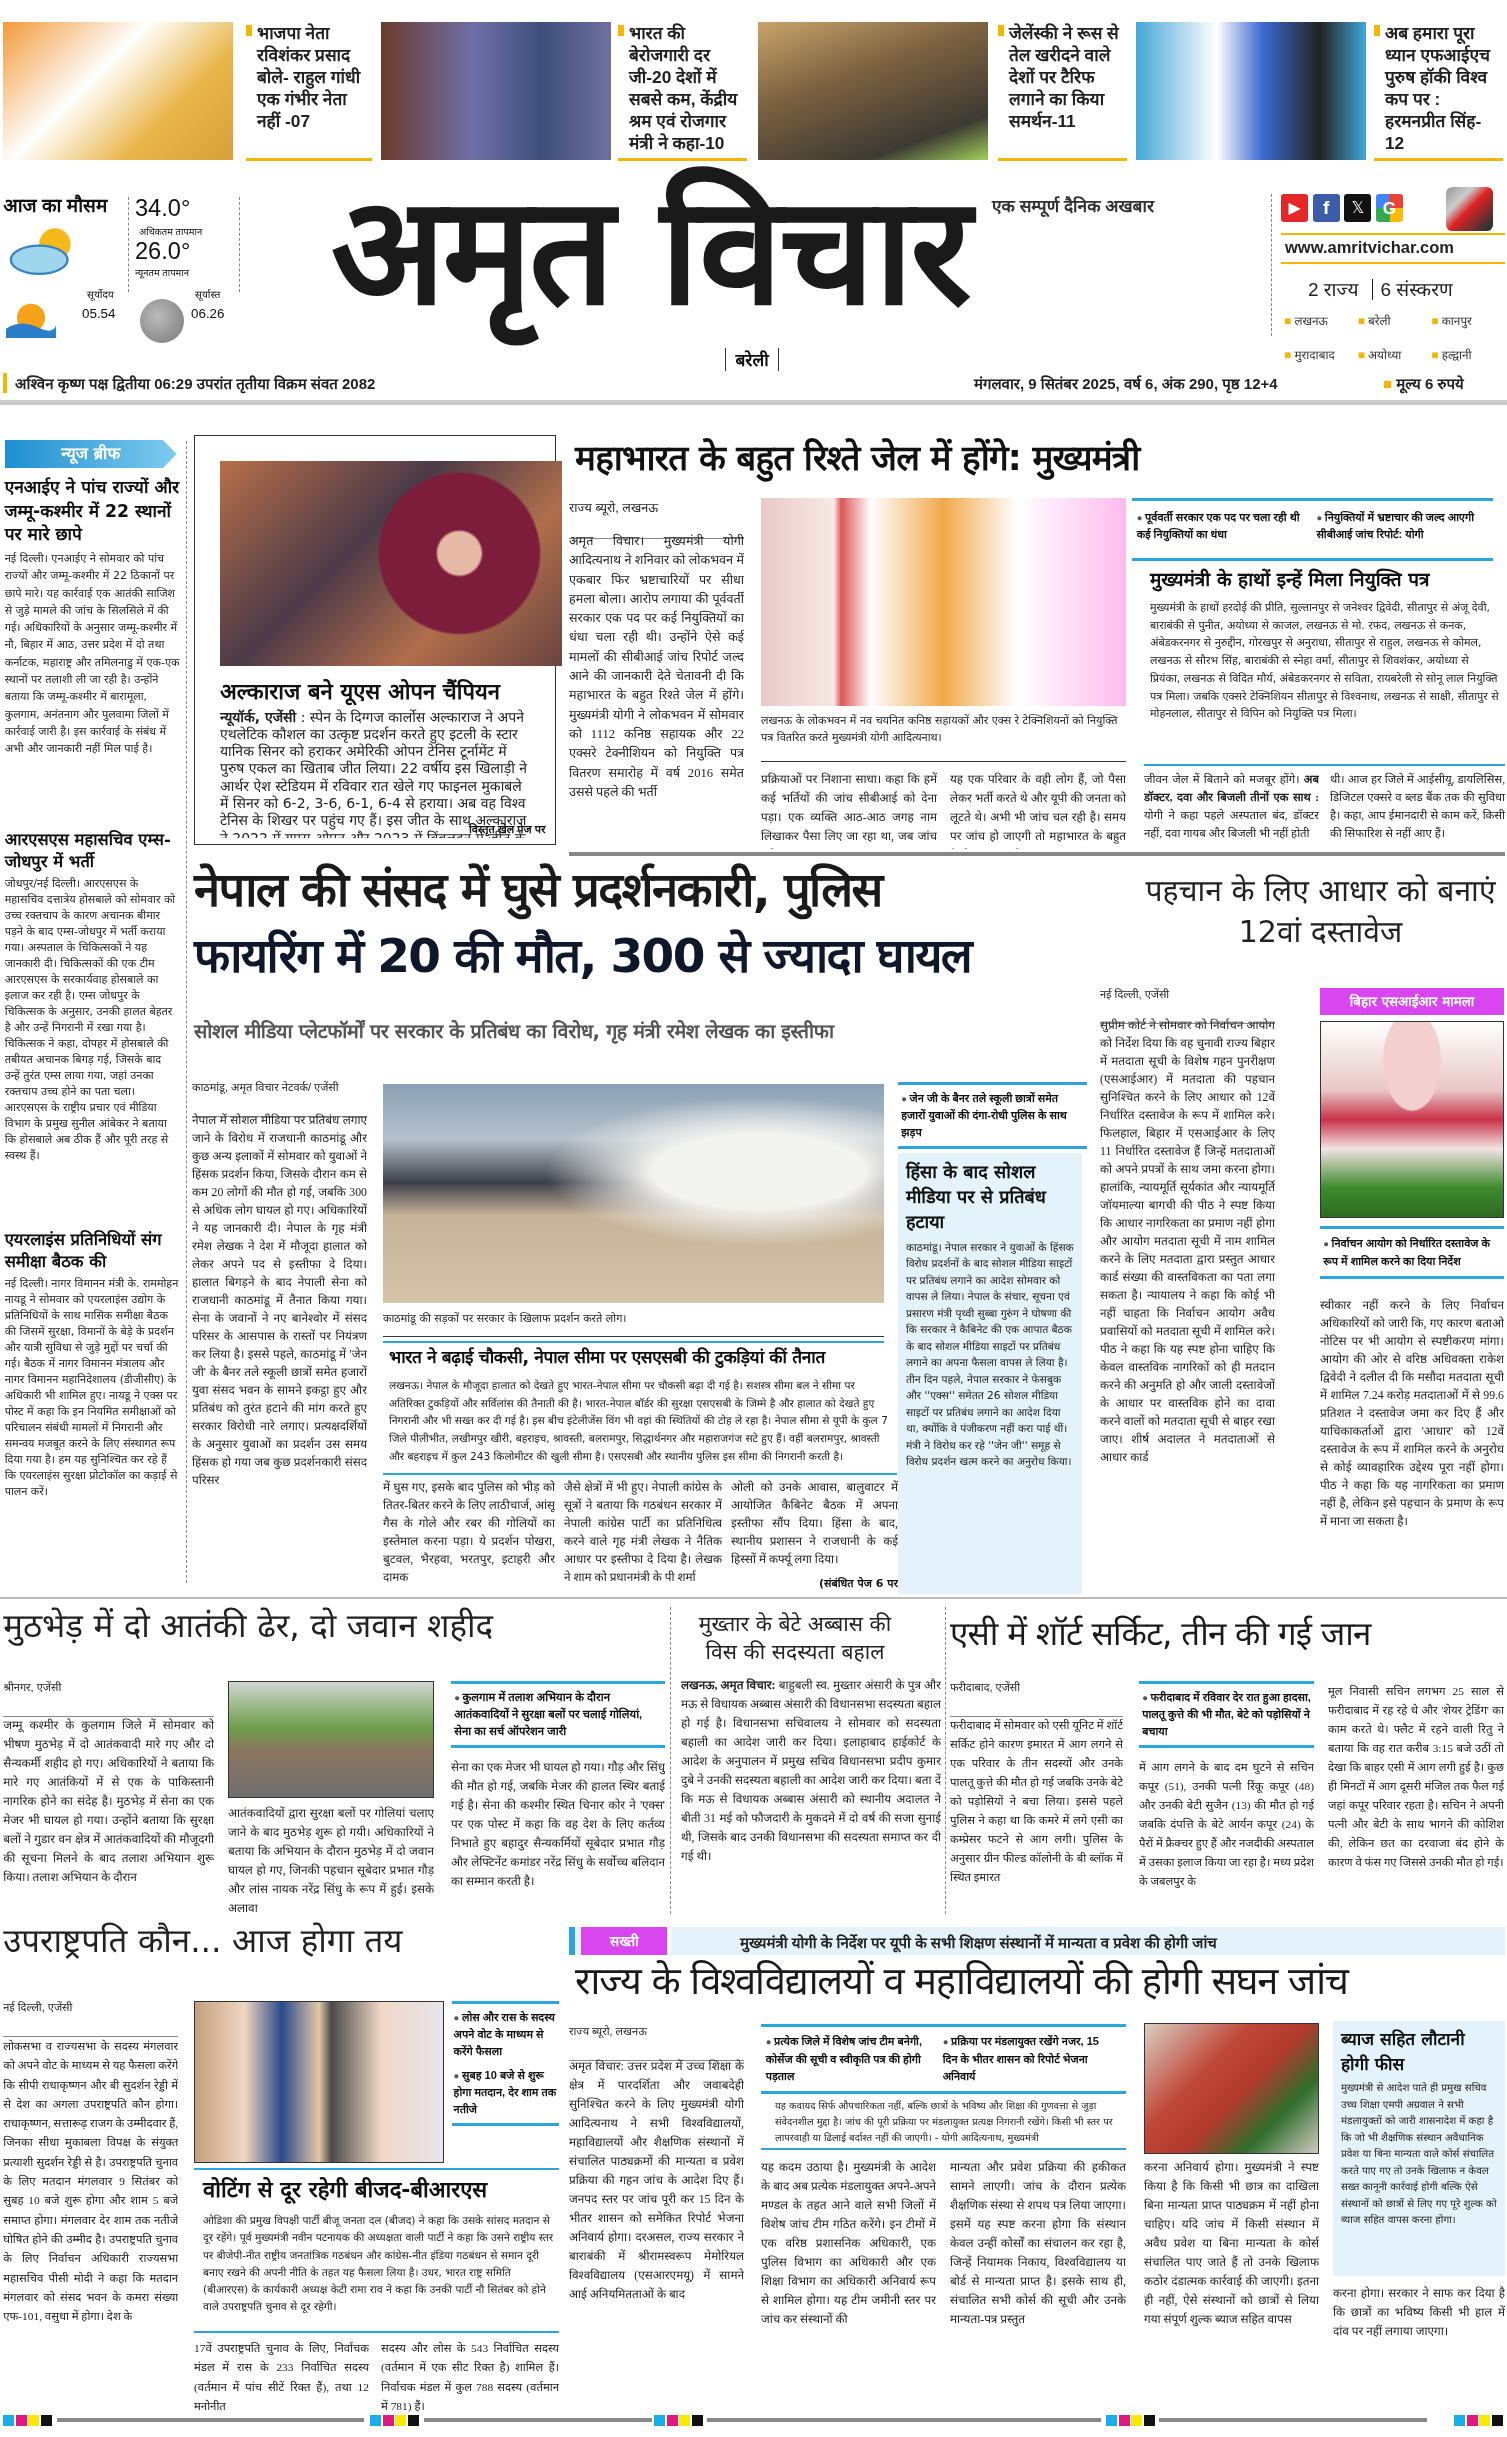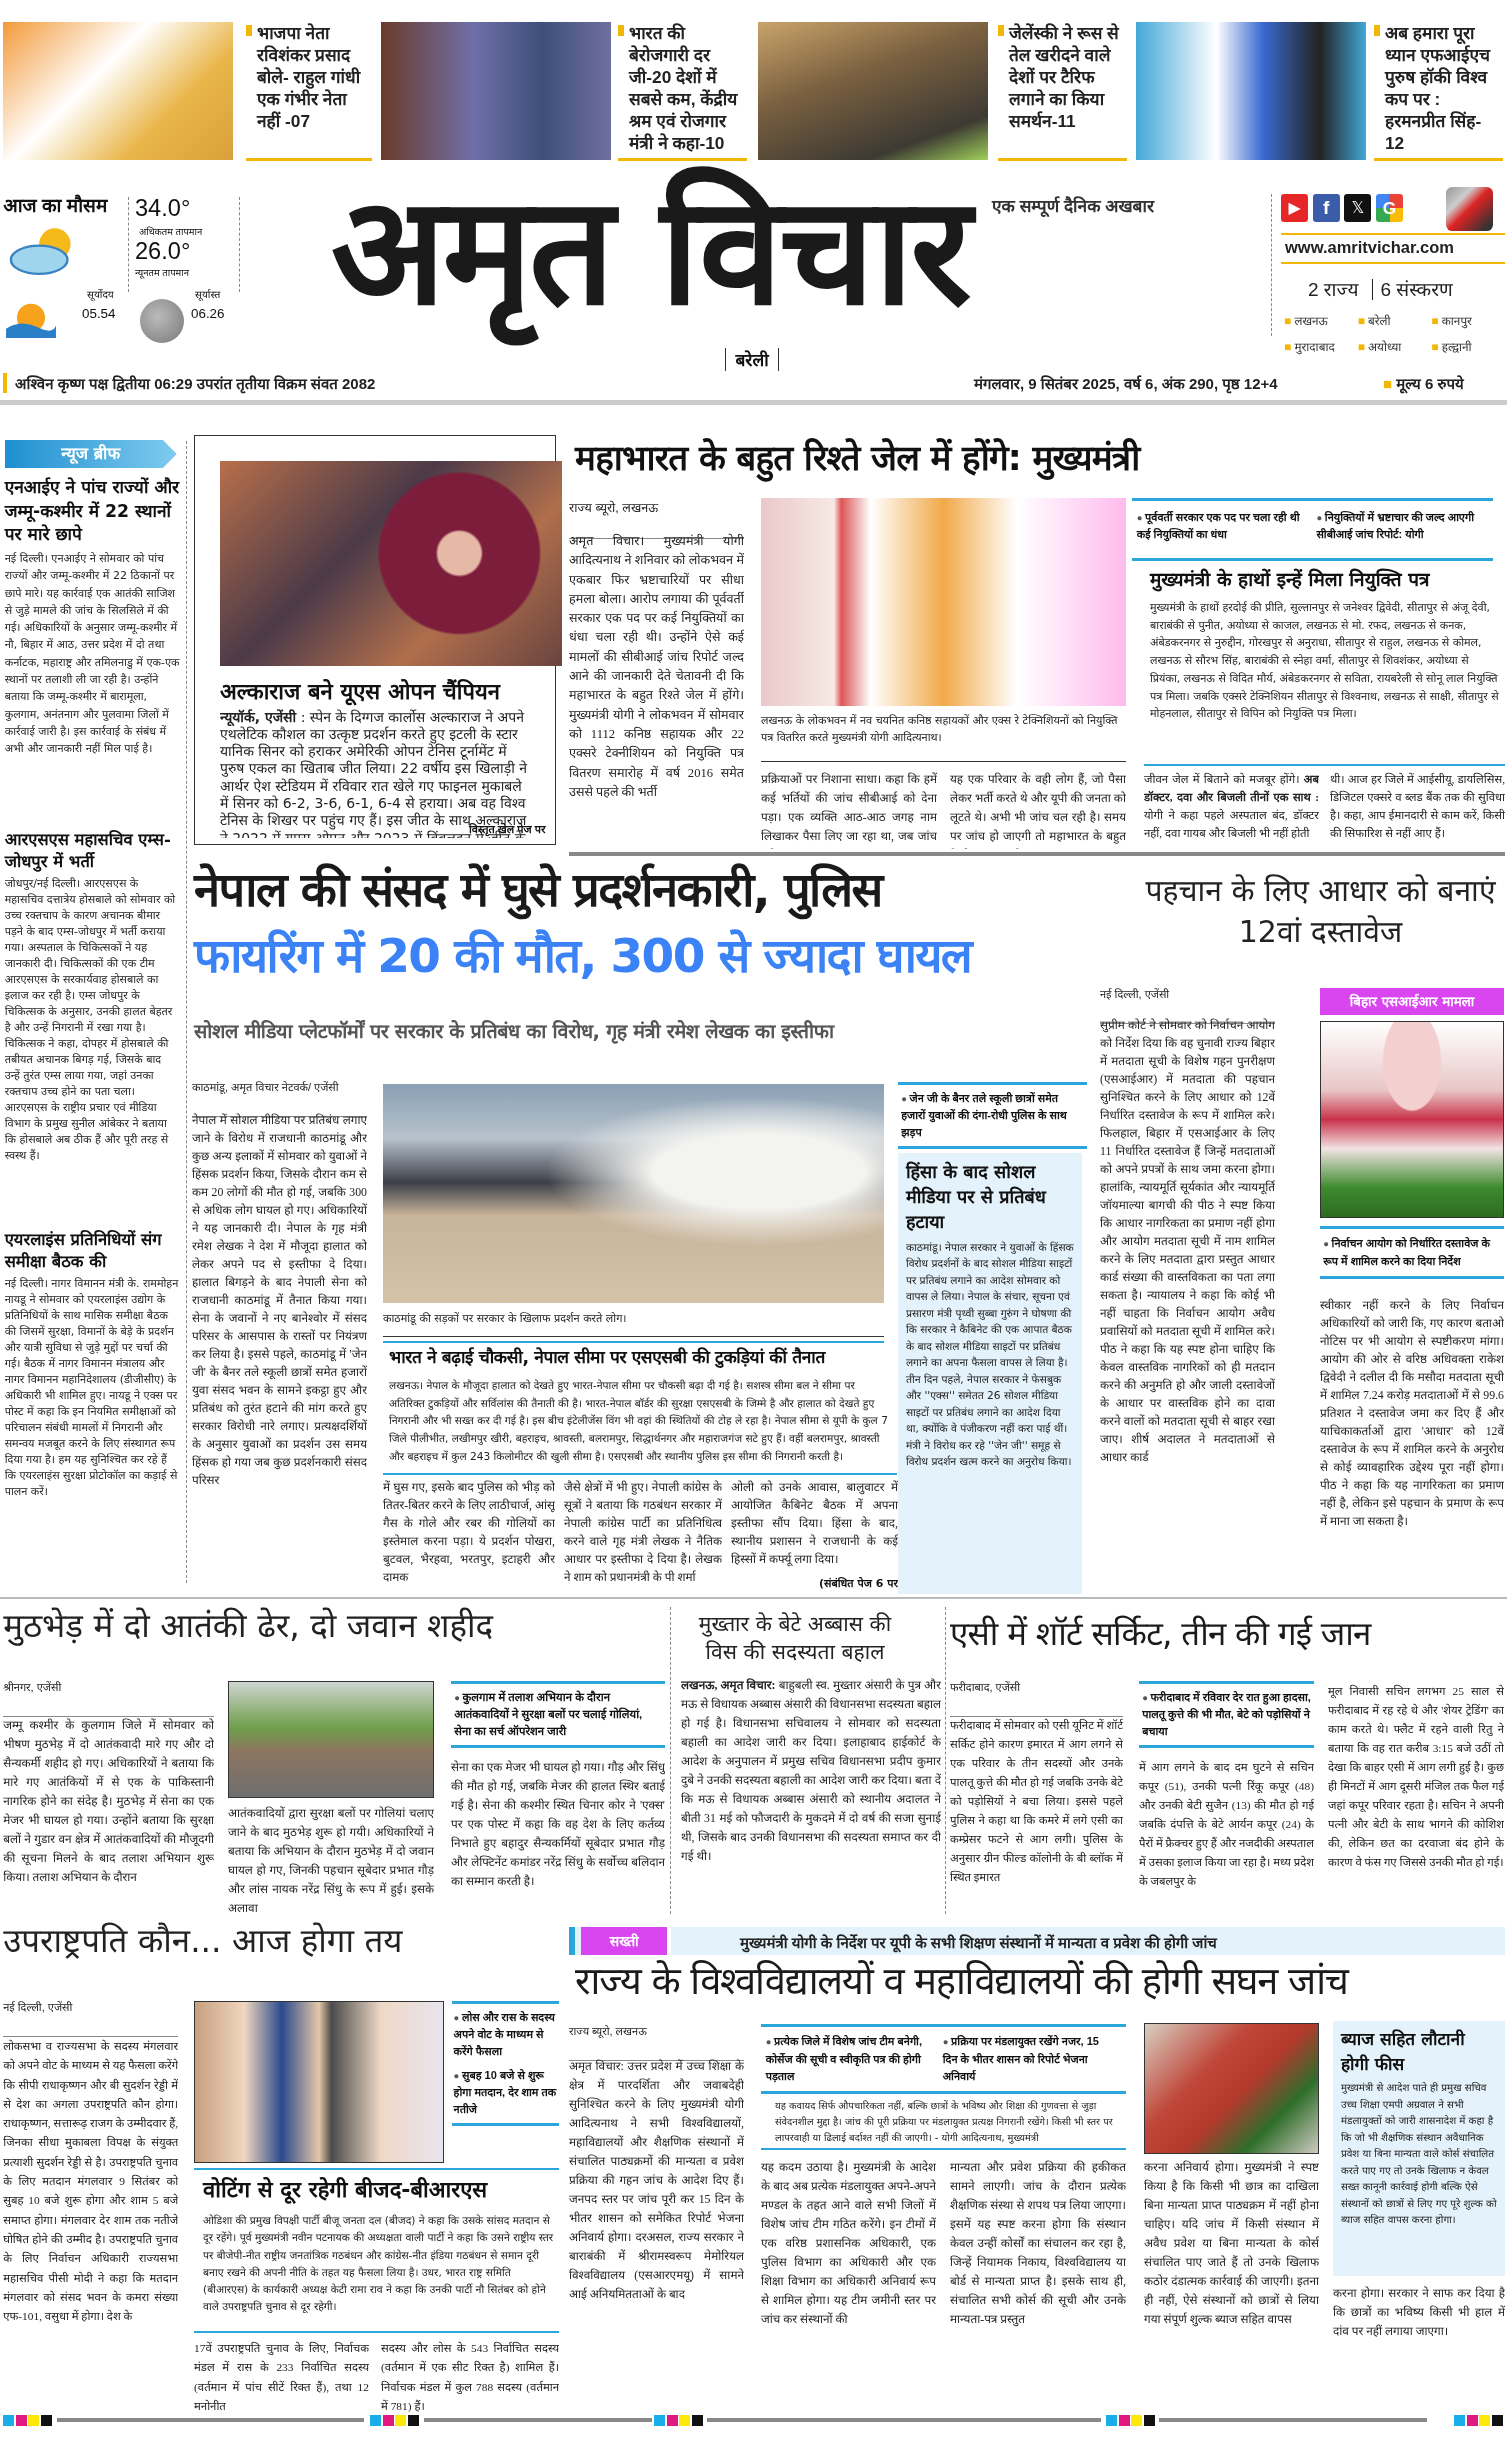--- a/index.html
+++ b/index.html
@@ -75,21 +75,21 @@
 </div>
 <div class="abs" style="left:1446px;top:187px;width:47px;height:44px;background:linear-gradient(135deg,#999 0%,#ccc 30%,#d22 50%,#333 90%);border-radius:6.3px"></div>
 <div class="abs" style="left:1281px;top:233px;width:224px;height:1.6px;background:#f2b705"></div>
 <div class="abs" style="left:1285px;top:238px;font-size:16.5px;font-weight:bold;color:#222">www.amritvichar.com</div>
 <div class="abs" style="left:1281px;top:262px;width:224px;height:1.6px;background:#f2b705"></div>
 <div class="abs" style="left:1308px;top:276px;font-size:19px;color:#222">
   <span>2 राज्य</span>
   <span style="border-left:1.6px solid #222;margin:0 7.9px"></span>
   <span>6 संस्करण</span>
 </div>
-<div class="abs" style="left:1284px;top:312px;width:221px;display:grid;grid-template-columns:1fr 1fr 1fr;row-gap:10px;font-size:11.8px;color:#333">
+<div class="abs" style="left:1284px;top:312px;width:221px;display:grid;grid-template-columns:1fr 1fr 1fr;row-gap:18px;font-size:11.8px;color:#333">
   <span><b style="color:#f2b705">■ </b><span>लखनऊ</span></span>
   <span><b style="color:#f2b705">■ </b><span>बरेली</span></span>
   <span><b style="color:#f2b705">■ </b><span>कानपुर</span></span>
   <span><b style="color:#f2b705">■ </b><span>मुरादाबाद</span></span>
   <span><b style="color:#f2b705">■ </b><span>अयोध्या</span></span>
   <span><b style="color:#f2b705">■ </b><span>हल्द्वानी</span></span>
 </div>
 
 <div class="abs" style="left:3.2px;top:373px;border-left:4.7px solid #f2b705;padding-left:7.9px;font-size:15px;font-weight:bold;color:#222">अश्विन कृष्ण पक्ष द्वितीया 06:29 उपरांत तृतीया विक्रम संवत 2082</div>
 <div class="abs" style="left:974px;top:373px;font-size:15px;font-weight:bold;color:#222">मंगलवार, 9 सितंबर 2025, वर्ष 6, अंक 290, पृष्ठ 12+4</div>
@@ -137,21 +137,21 @@
 <div class="abs hl" style="left:1150px;top:569px;font-size:19px">मुख्यमंत्री के हाथों इन्हें मिला नियुक्ति पत्र</div>
 <div class="abs cond" style="left:1150px;top:599px;width:351px;font-size:11px;line-height:17.7px;height:161px">मुख्यमंत्री के हाथों हरदोई की प्रीति, सुल्तानपुर से जनेश्वर द्विवेदी, सीतापुर से अंजू देवी, बाराबंकी से पुनीत, अयोध्या से काजल, लखनऊ से मो. रफद, लखनऊ से कनक, अंबेडकरनगर से नुरुद्दीन, गोरखपुर से अनुराधा, सीतापुर से राहुल, लखनऊ से कोमल, लखनऊ से सौरभ सिंह, बाराबंकी से स्नेहा वर्मा, सीतापुर से शिवशंकर, अयोध्या से प्रियंका, लखनऊ से विदित मौर्य, अंबेडकरनगर से सविता, रायबरेली से सोनू लाल नियुक्ति पत्र मिला। जबकि एक्सरे टेक्निशियन सीतापुर से विश्वनाथ, लखनऊ से साक्षी, सीतापुर से मोहनलाल, सीतापुर से विपिन को नियुक्ति पत्र मिला।</div>
 <div class="abs" style="left:1144px;top:764px;width:361px;height:2.4px;background:#2aa6dc"></div>
 <div class="abs body" style="left:1144px;top:770px;width:175px;height:79px;font-size:11.4px;line-height:18px">
   <span>जीवन जेल में बिताने को मजबूर होंगे।</span> <b>अब डॉक्टर, दवा और बिजली तीनों एक साथ :</b> <span>योगी ने कहा पहले अस्पताल बंद, डॉक्टर नहीं, दवा गायब और बिजली भी नहीं होती</span>
 </div>
 <div class="abs body" style="left:1330px;top:770px;width:175px;height:79px;font-size:11.4px;line-height:18px">थी। आज हर जिले में आईसीयू, डायलिसिस, डिजिटल एक्सरे व ब्लड बैंक तक की सुविधा है। कहा, आप ईमानदारी से काम करें, किसी की सिफारिश से नहीं आए हैं।</div>
 <div class="abs" style="left:569px;top:852px;width:936px;height:3.9px;background:#888"></div>
 
 <div class="abs hl" style="left:194px;top:863px;font-size:47px;white-space:nowrap;letter-spacing:-1.6px;color:#1a1a1a">नेपाल की संसद में घुसे प्रदर्शनकारी, पुलिस</div>
-<div class="abs hl" style="left:194px;top:929px;font-size:47px;white-space:nowrap;letter-spacing:-1.6px;color:#3b82f6">फायरिंग में 20 की मौत, 300 से ज्यादा घायल</div>
+<div class="abs hl" style="left:194px;top:929px;font-size:47px;white-space:nowrap;letter-spacing:-1.6px;color:#0f172a">फायरिंग में 20 की मौत, 300 से ज्यादा घायल</div>
 <div class="abs hl" style="left:194px;top:1021px;font-size:19.7px;color:#555;white-space:nowrap;letter-spacing:-0.4px">सोशल मीडिया प्लेटफॉर्मों पर सरकार के प्रतिबंध का विरोध, गृह मंत्री रमेश लेखक का इस्तीफा</div>
 
 <div class="abs dateline" style="left:192px;top:1079px;width:175px;font-size:11px">काठमांडू, अमृत विचार नेटवर्क/ एजेंसी</div>
 <div class="abs body" style="left:192px;top:1111px;width:175px;height:488px;font-size:11.8px;line-height:18px">नेपाल में सोशल मीडिया पर प्रतिबंध लगाए जाने के विरोध में राजधानी काठमांडू और कुछ अन्य इलाकों में सोमवार को युवाओं ने हिंसक प्रदर्शन किया, जिसके दौरान कम से कम 20 लोगों की मौत हो गई, जबकि 300 से अधिक लोग घायल हो गए। अधिकारियों ने यह जानकारी दी। नेपाल के गृह मंत्री रमेश लेखक ने देश में मौजूदा हालात को लेकर अपने पद से इस्तीफा दे दिया। हालात बिगड़ने के बाद नेपाली सेना को राजधानी काठमांडू में तैनात किया गया। सेना के जवानों ने नए बानेश्वोर में संसद परिसर के आसपास के रास्तों पर नियंत्रण कर लिया है। इससे पहले, काठमांडू में 'जेन जी' के बैनर तले स्कूली छात्रों समेत हजारों युवा संसद भवन के सामने इकट्ठा हुए और प्रतिबंध को तुरंत हटाने की मांग करते हुए सरकार विरोधी नारे लगाए। प्रत्यक्षदर्शियों के अनुसार युवाओं का प्रदर्शन उस समय हिंसक हो गया जब कुछ प्रदर्शनकारी संसद परिसर</div>
 <div class="photo" style="left:383px;top:1084px;width:501px;height:219px;background:radial-gradient(ellipse at 75% 40%,#f3f3f0 0 20%,transparent 40%),linear-gradient(180deg,#8aa0b5 0%,#b7c2cc 25%,#3d3f48 45%,#c7b39a 60%,#d4c3a8 100%)"></div>
 <div class="abs cond" style="left:383px;top:1309px;width:501px;font-size:11px">काठमांडू की सड़कों पर सरकार के खिलाफ प्रदर्शन करते लोग।</div>
 <div class="hrule" style="left:383px;top:1336px;width:501px"></div>
 <div class="abs" style="left:383px;top:1341px;width:501px;height:2.4px;background:#2aa6dc"></div>
 <div class="abs hl" style="left:389px;top:1348px;font-size:17.3px;white-space:nowrap;letter-spacing:-0.4px">भारत ने बढ़ाई चौकसी, नेपाल सीमा पर एसएसबी की टुकड़ियां कीं तैनात</div>
 <div class="abs cond" style="left:389px;top:1377px;width:504px;height:91px;font-size:10.6px;line-height:17.7px">लखनऊ। नेपाल के मौजूदा हालात को देखते हुए भारत-नेपाल सीमा पर चौकसी बढ़ा दी गई है। सशस्त्र सीमा बल ने सीमा पर अतिरिक्त टुकड़ियों और सर्विलांस की तैनाती की है। भारत-नेपाल बॉर्डर की सुरक्षा एसएसबी के जिम्मे है और हालात को देखते हुए निगरानी और भी सख्त कर दी गई है। इस बीच इंटेलीजेंस विंग भी वहां की स्थितियों की टोह ले रहा है। नेपाल सीमा से यूपी के कुल 7 जिले पीलीभीत, लखीमपुर खीरी, बहराइच, श्रावस्ती, बलरामपुर, सिद्धार्थनगर और महाराजगंज सटे हुए हैं। वहीं बलरामपुर, श्रावस्ती और बहराइच में कुल 243 किलोमीटर की खुली सीमा है। एसएसबी और स्थानीय पुलिस इस सीमा की निगरानी करती है।</div>

